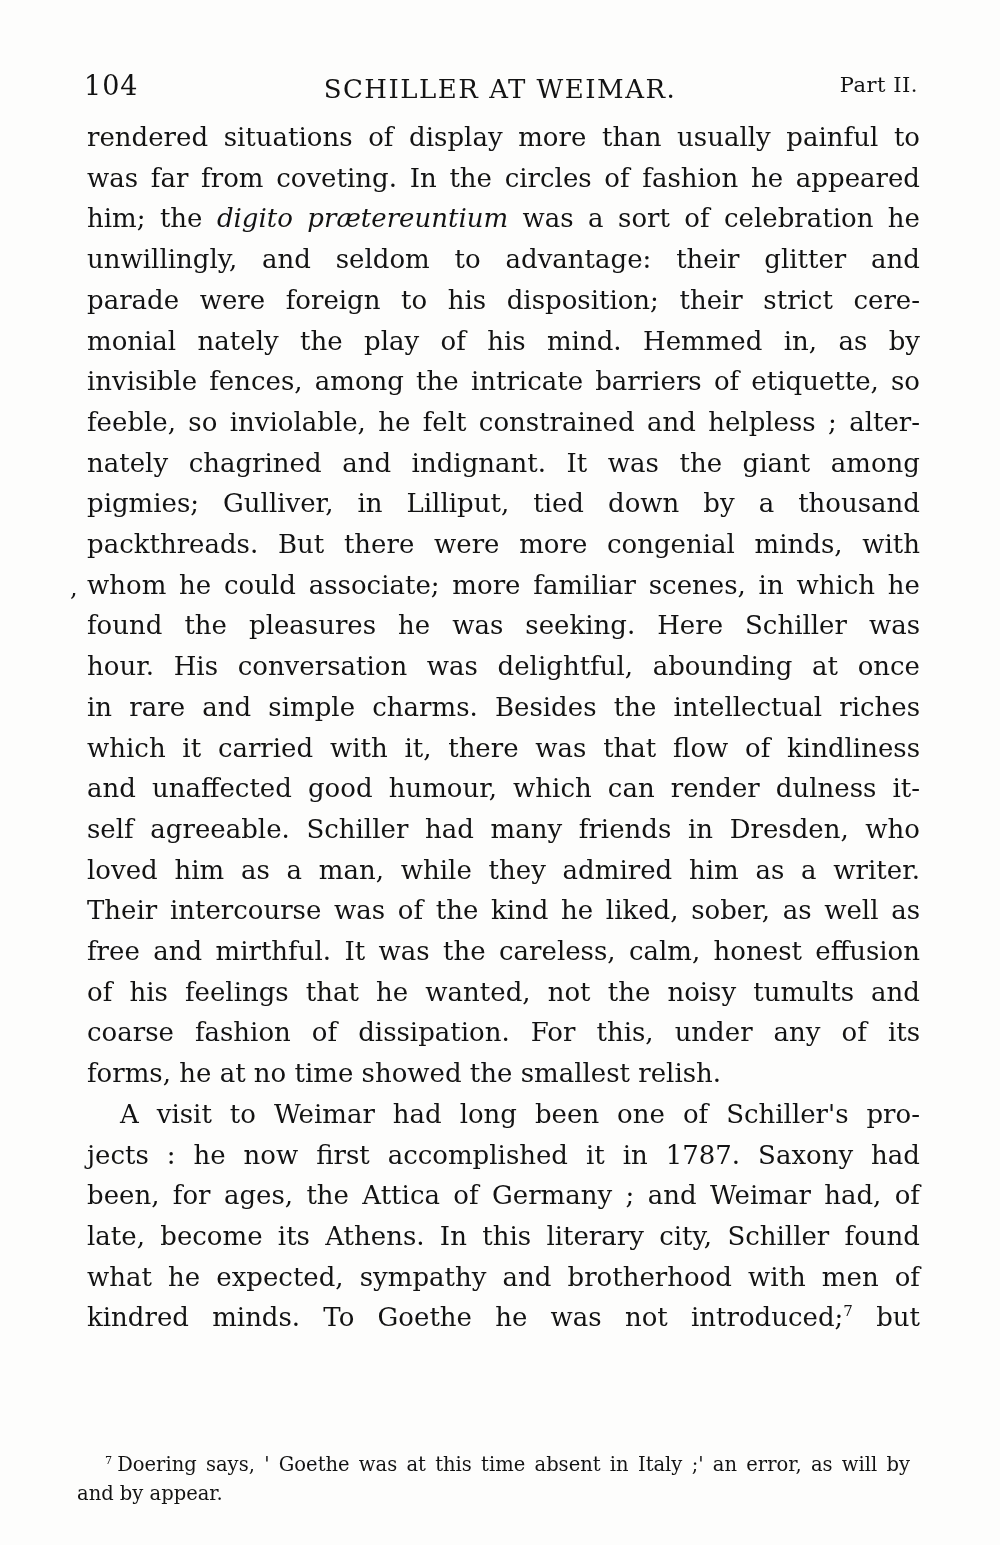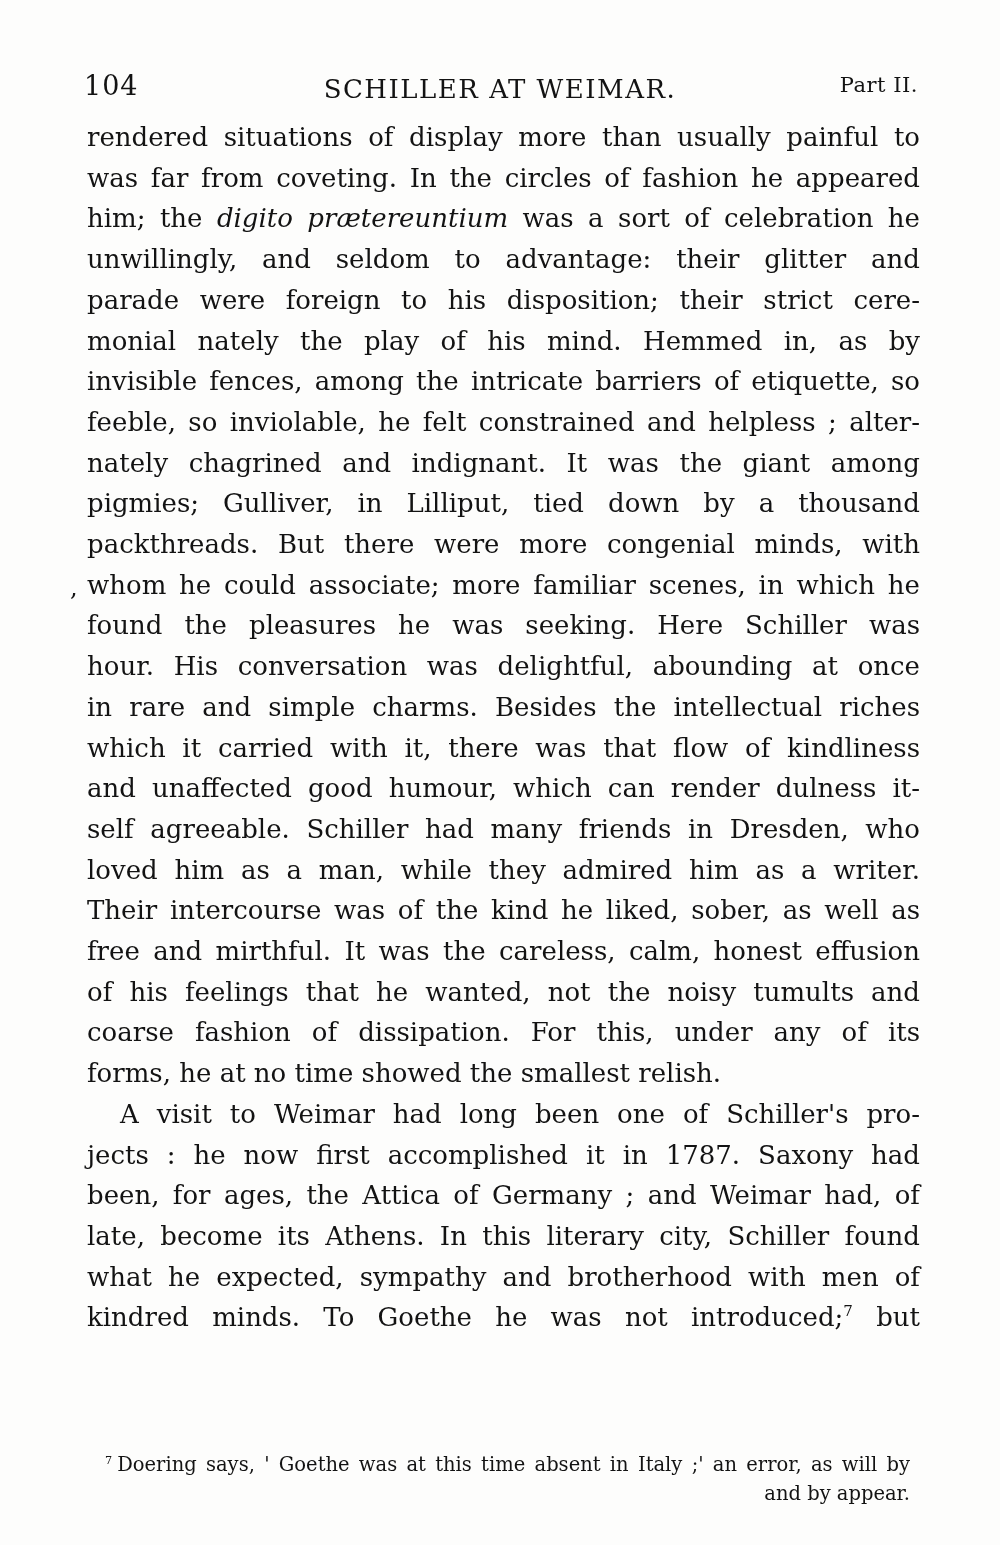--- a/index.html
+++ b/index.html
@@ -52,21 +52,21 @@
   
   .footnote {
     position: absolute; top: 1410px; left: 77px; width: 833px;
     font-size: 19.5px; line-height: 29px; margin-top: 40px;
   }
   .fn-line1 {
     padding-left: 28px; box-sizing: border-box;
     text-align: justify; text-align-last: justify;
   }
   .fn-line1 sup.ref { margin-right: 5px; }
-  .fn-line2 { text-align: right; }
+  .fn-line2 { text-align: left; }
 </style>
 </head>
 <body>
 
 <div class="page">
 
   <div class="header-row">
     <span class="page-num">104</span>
     <span class="running-title">SCHILLER AT WEIMAR.</span>
     <span class="part-label">Part II.</span>

